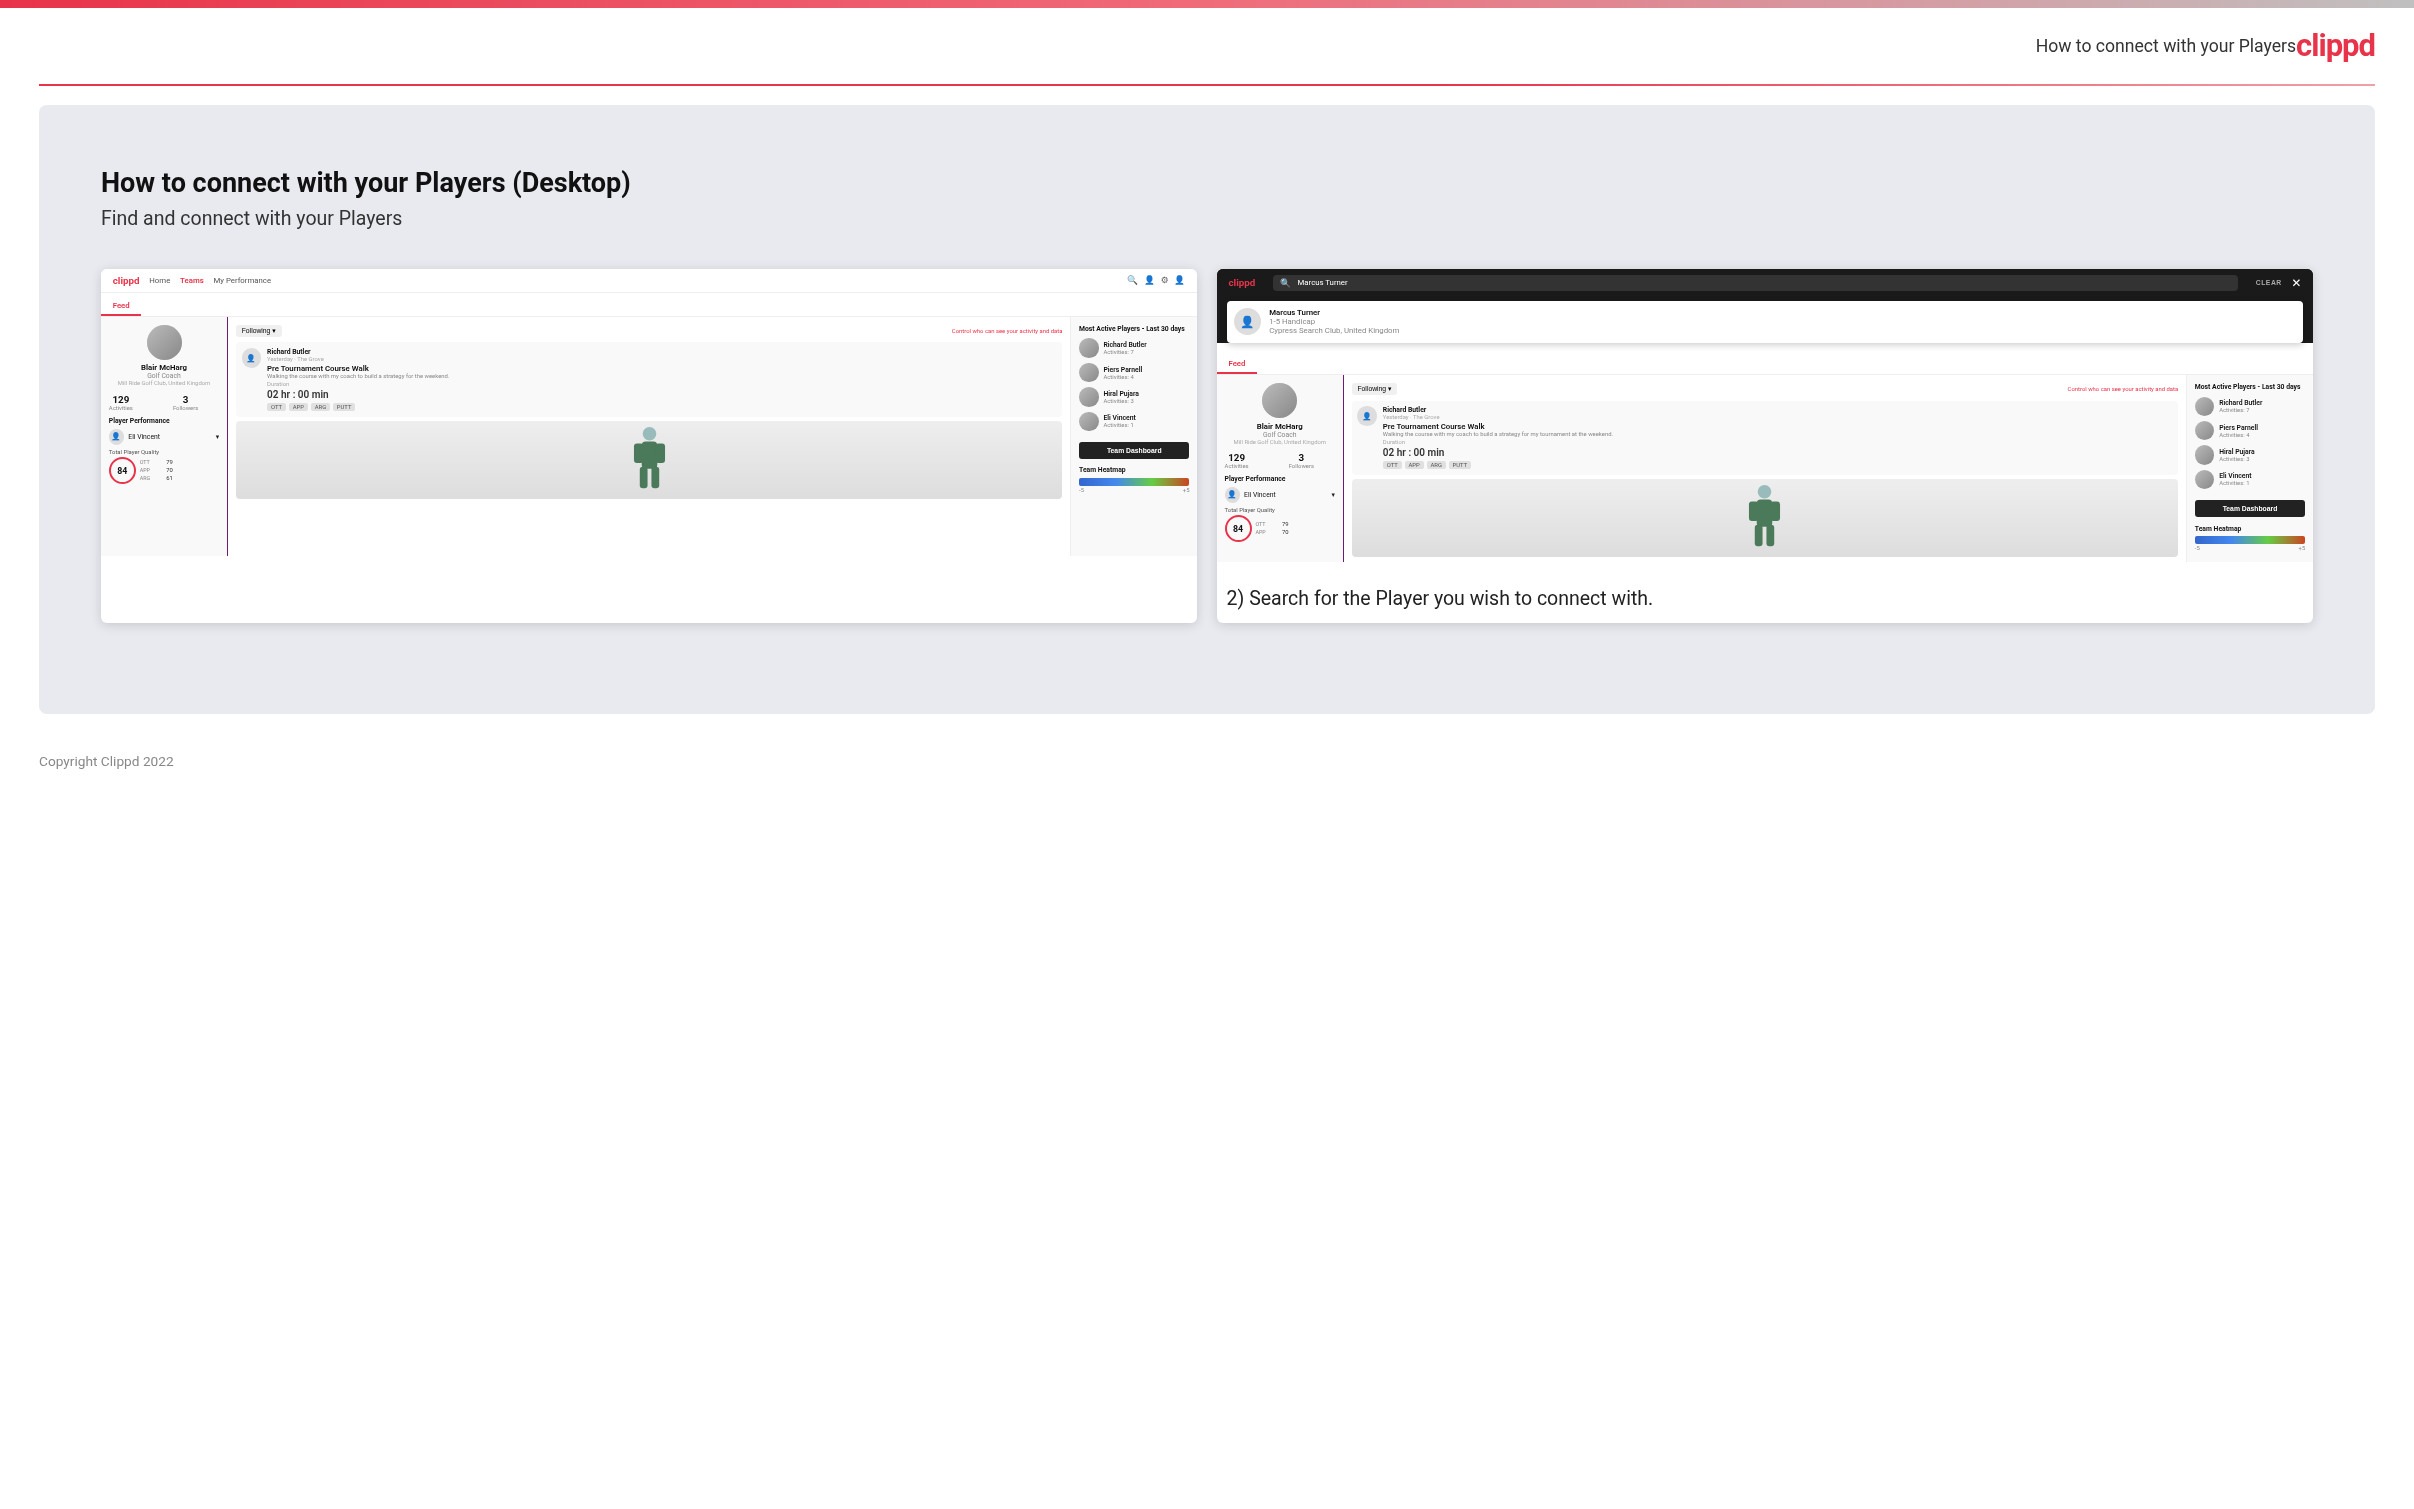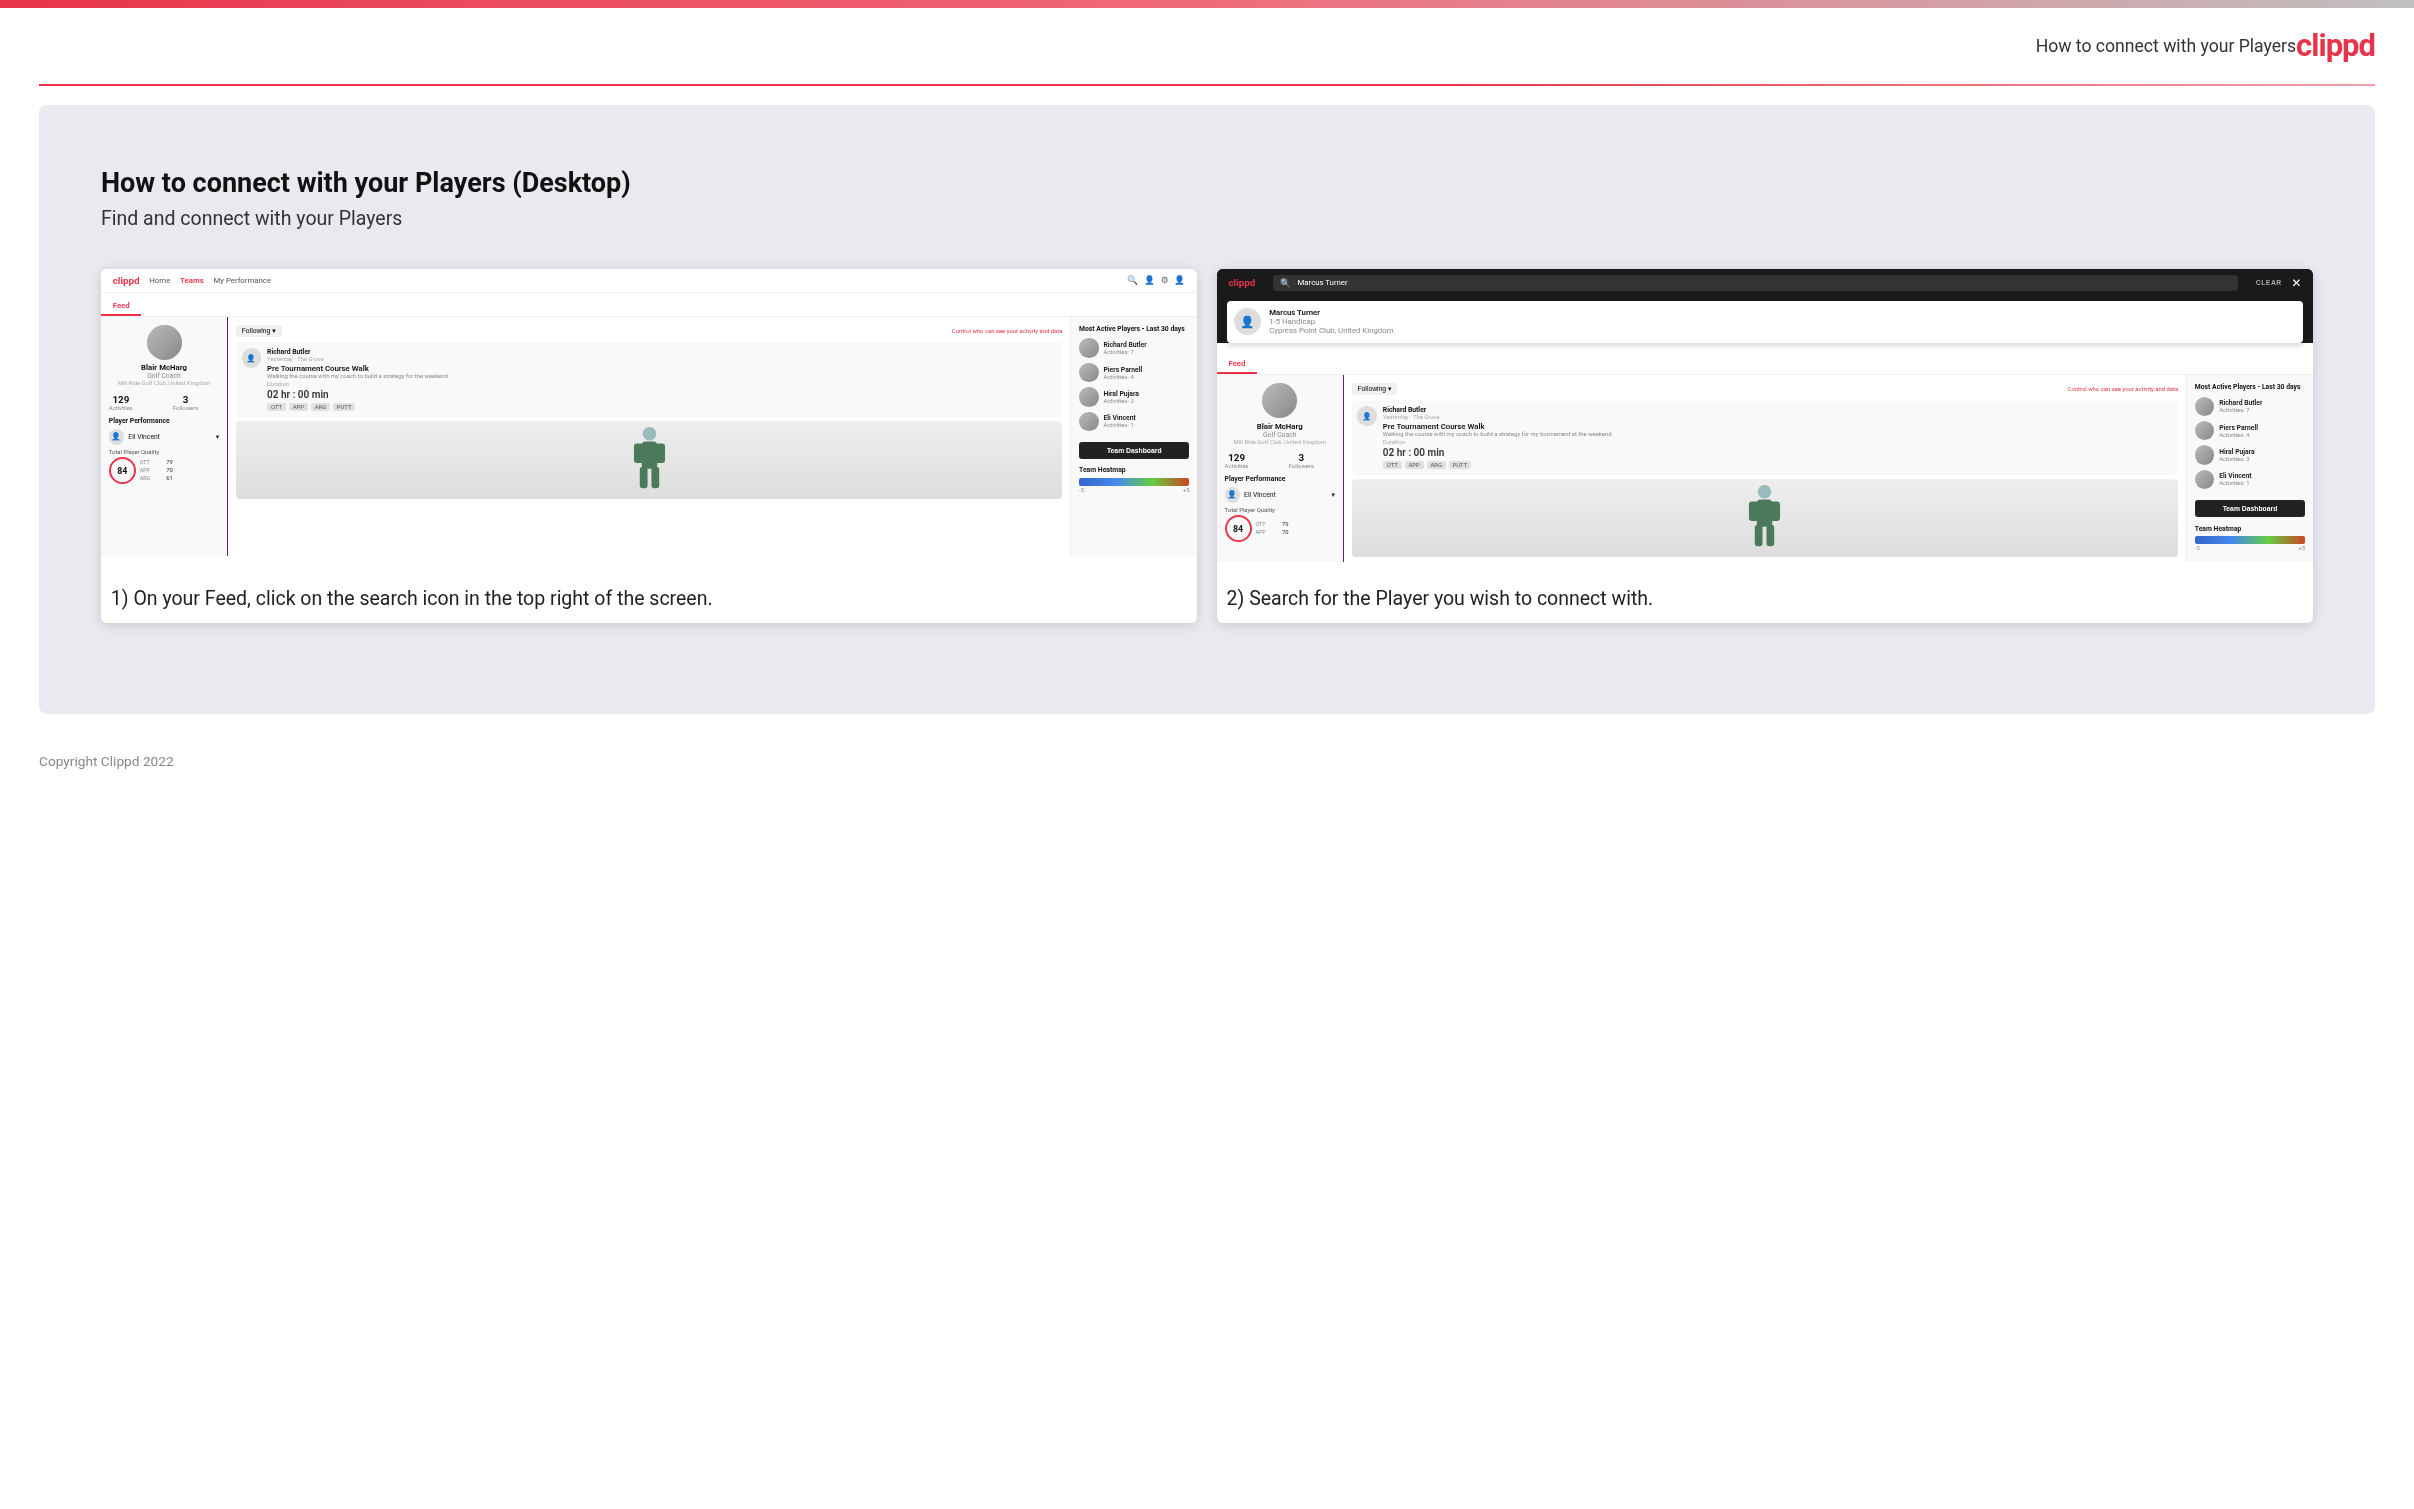--- a/index.html
+++ b/index.html
@@ -659,24 +659,20 @@
             <div class="team-heatmap-title">Team Heatmap</div>
             <div class="heatmap-bar"></div>
             <div class="heatmap-labels">
               <span>-5</span>
               <span>+5</span>
             </div>
           </div>
         </div>
       </div>
 
-      <div class="instruction-text">
-        <span>1)</span>
-        <span>On your Feed, click on the search icon in the top right of the screen.</span>
-      </div>
     </div>
 
     <div class="screenshot-container">
       <div class="app-mockup-wrapper">
 
         <div style="background:#1a1a1a;">
           <div class="app-navbar" style="background:#1a1a1a;border-bottom:none;">
             <span class="app-logo-small" style="color:#e8344a;">clippd</span>
             <div style="flex:1;display:flex;align-items:center;background:#333;border-radius:3.9px;padding:2.9px 7.8px;margin:0 7.8px;gap:5.9px;">
               <span style="color:#aaa;font-size:8.8px;">🔍</span>
@@ -684,21 +680,21 @@
             </div>
             <button class="clear-btn">CLEAR</button>
             <span class="close-btn-x">✕</span>
           </div>
 
           <div class="search-result-dropdown" style="margin:3.9px 9.8px 7.8px;">
             <div class="search-avatar">👤</div>
             <div class="search-result-text">
               <div class="search-result-name">Marcus Turner</div>
               <div class="search-result-sub">1-5 Handicap</div>
-              <div class="search-result-sub">Cypress Point Club, United Kingdom</div>
+              <div class="search-result-sub">Cypress Search Club, United Kingdom</div>
             </div>
           </div>
         </div>
 
         <div style="background:#fff; border-bottom:1px solid #eee;">
           <div class="feed-tab">Feed</div>
         </div>
 
         <div class="app-content-area" style="position:relative;">
           <div class="dimmed-overlay"></div>

